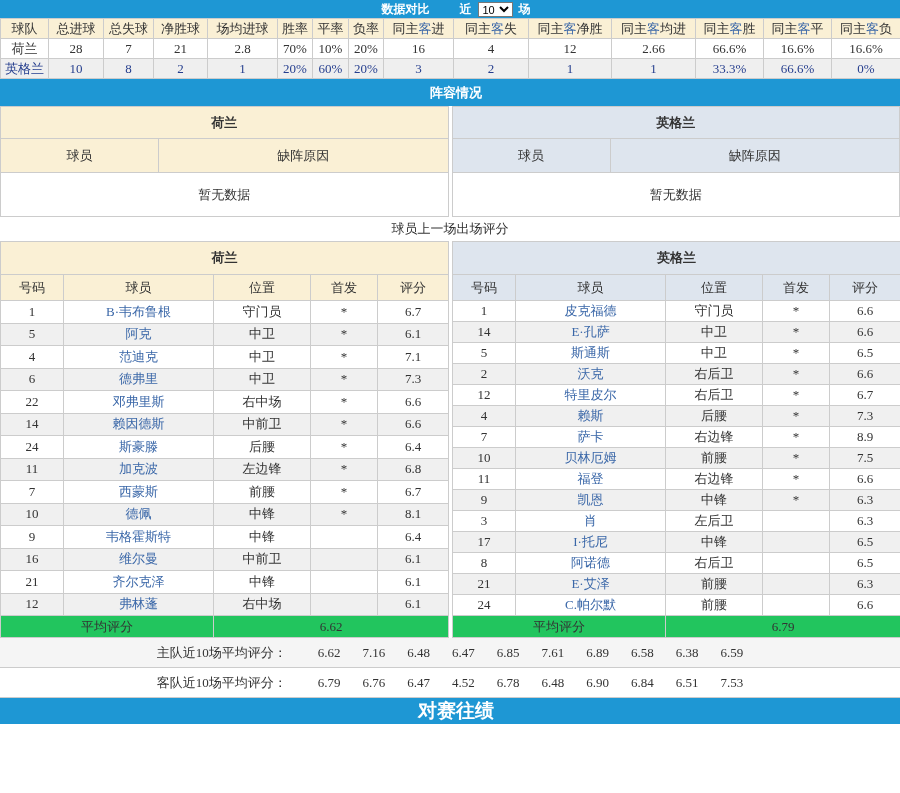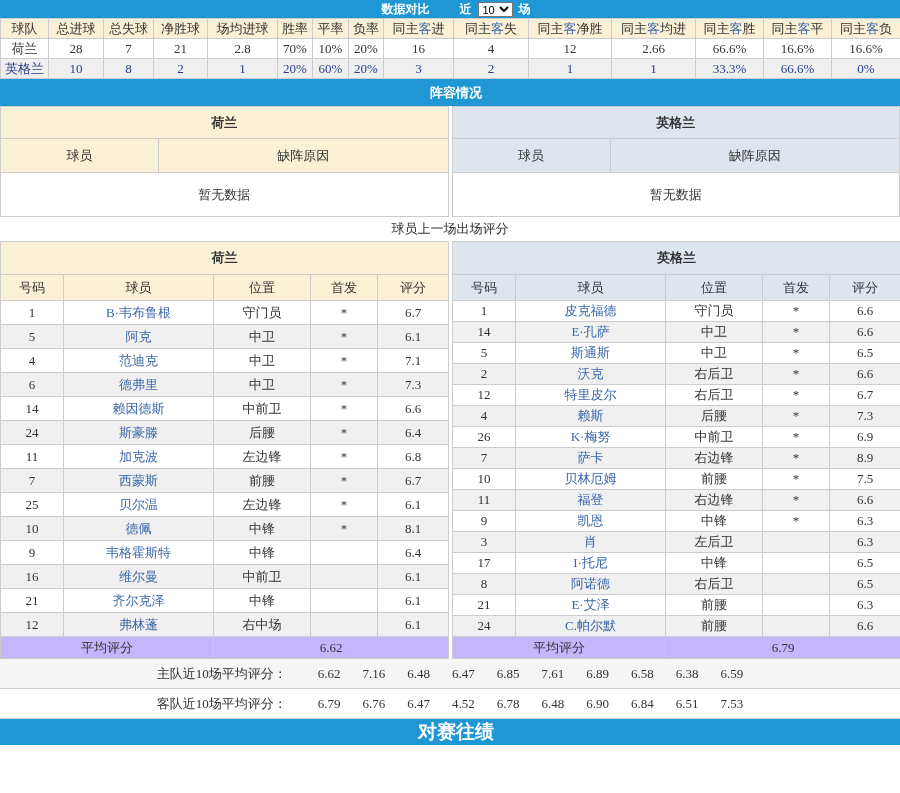--- a/index.html
+++ b/index.html
@@ -55,21 +55,21 @@
     background:#fff;
   }
 
   
   .roster th.team{height:33px; font-weight:bold;}
   .roster th.col{height:26px;}
   .roster.home th{background:var(--cream);}
   .roster.away th{background:var(--eng);}
   .roster tbody td{height:21px;}
   .roster tbody tr:nth-child(even) td{background:var(--stripe);}
-  .roster tfoot td{height:22px; background:#c4b5fd;}
+  .roster tfoot td{height:22px; background:#22c55e;}
   .plink{color:var(--link); cursor:pointer;}
 
   
   .avg-line{
     height:30px; display:flex; align-items:center; justify-content:center;
     border-bottom:1px solid var(--bd); background:#fff;gap:26px;
   }
   .avg-line.home-line{background:#F5F5F5;}
   .avg-line .vals{display:flex; gap:22px; margin-left:5px;}
 </style>
@@ -251,20 +251,27 @@
           <td>7.1</td>
         </tr>
         <tr>
           <td>6</td>
           <td><span class="plink">德弗里</span></td>
           <td>中卫</td>
           <td>*</td>
           <td>7.3</td>
         </tr>
         <tr>
+          <td>22</td>
+          <td><span class="plink">邓弗里斯</span></td>
+          <td>右中场</td>
+          <td>*</td>
+          <td>6.6</td>
+        </tr>
+        <tr>
           <td>14</td>
           <td><span class="plink">赖因德斯</span></td>
           <td>中前卫</td>
           <td>*</td>
           <td>6.6</td>
         </tr>
         <tr>
           <td>24</td>
           <td><span class="plink">斯豪滕</span></td>
           <td>后腰</td>
@@ -277,27 +284,20 @@
           <td>左边锋</td>
           <td>*</td>
           <td>6.8</td>
         </tr>
         <tr>
           <td>7</td>
           <td><span class="plink">西蒙斯</span></td>
           <td>前腰</td>
           <td>*</td>
           <td>6.7</td>
-        </tr>
-        <tr>
-          <td>25</td>
-          <td><span class="plink">贝尔温</span></td>
-          <td>左边锋</td>
-          <td>*</td>
-          <td>6.1</td>
         </tr>
         <tr>
           <td>10</td>
           <td><span class="plink">德佩</span></td>
           <td>中锋</td>
           <td>*</td>
           <td>8.1</td>
         </tr>
         <tr>
           <td>9</td>
@@ -390,27 +390,20 @@
           <td>右后卫</td>
           <td>*</td>
           <td>6.7</td>
         </tr>
         <tr>
           <td>4</td>
           <td><span class="plink">赖斯</span></td>
           <td>后腰</td>
           <td>*</td>
           <td>7.3</td>
-        </tr>
-        <tr>
-          <td>26</td>
-          <td><span class="plink">K·梅努</span></td>
-          <td>中前卫</td>
-          <td>*</td>
-          <td>6.9</td>
         </tr>
         <tr>
           <td>7</td>
           <td><span class="plink">萨卡</span></td>
           <td>右边锋</td>
           <td>*</td>
           <td>8.9</td>
         </tr>
         <tr>
           <td>10</td>

